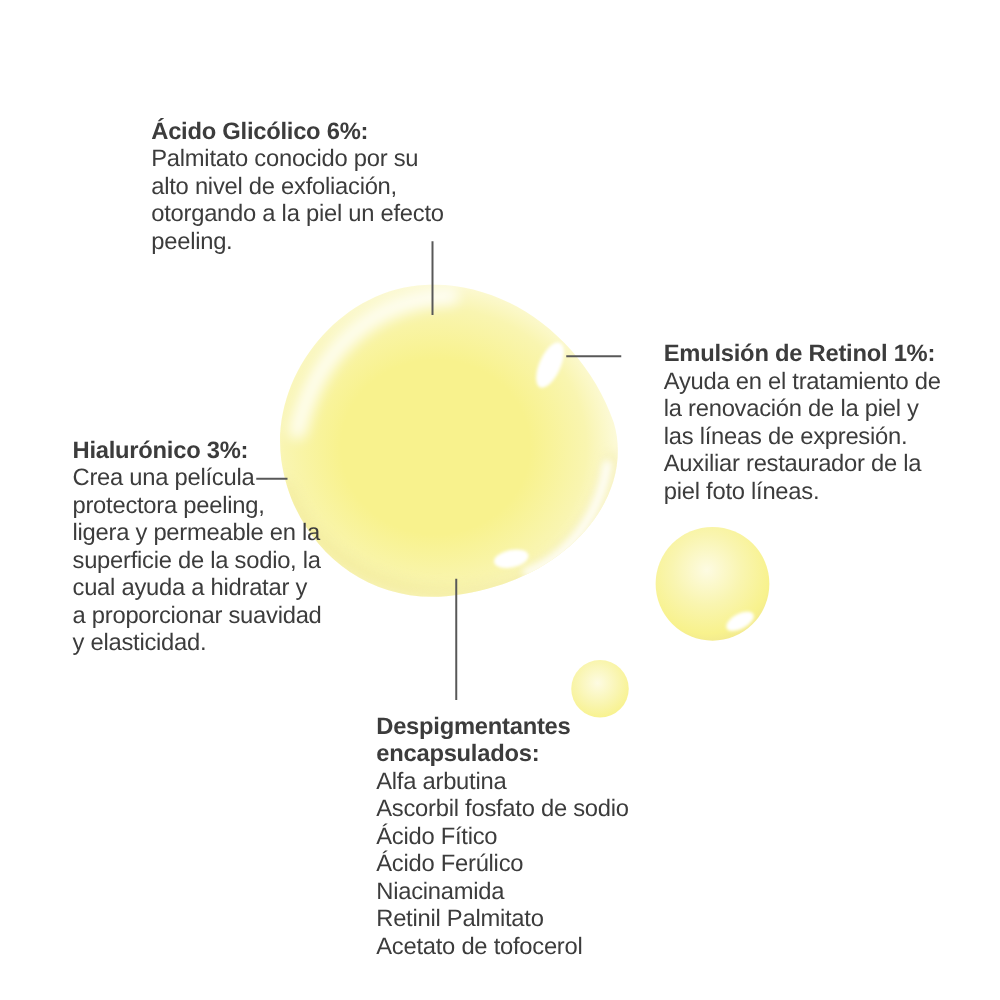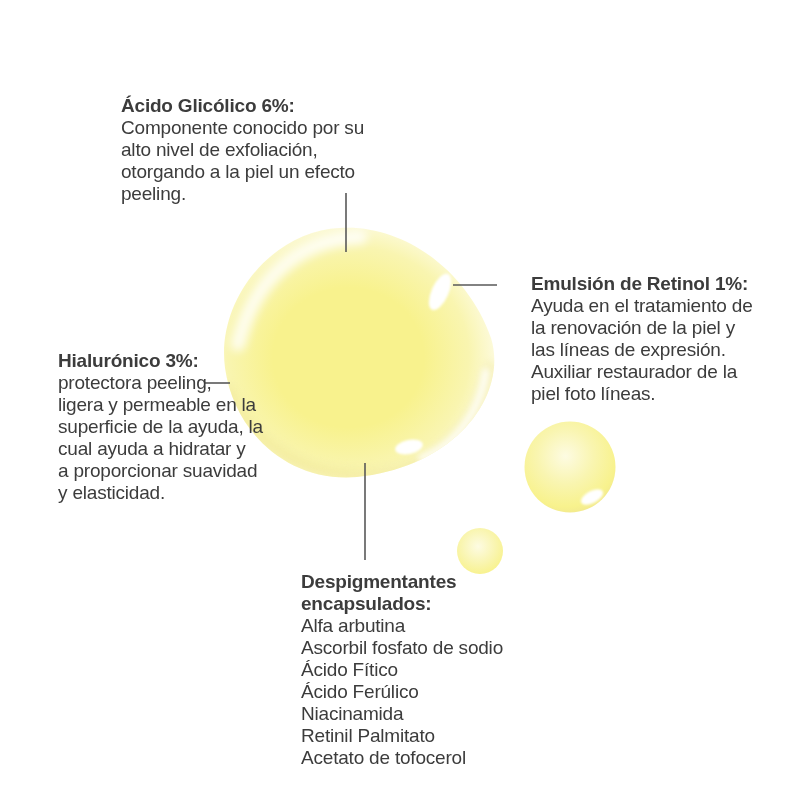--- a/index.html
+++ b/index.html
@@ -81,40 +81,41 @@
   <circle cx="480" cy="551" r="23" fill="url(#gSmall)"></circle>
 
   <line class="connector" x1="346" y1="193" x2="346" y2="252"></line>
   <line class="connector" x1="453" y1="285" x2="497" y2="285"></line>
   <line class="connector" x1="205" y1="383" x2="230" y2="383"></line>
   <line class="connector" x1="365" y1="463" x2="365" y2="560"></line>
 </svg>
 
 <div class="annotation" style="left:121px;top:95px;">
   <div class="title">Ácido Glicólico 6%:</div>
-  <div>Componente conocido por su</div>
+  <div>Palmitato conocido por su</div>
   <div>alto nivel de exfoliación,</div>
   <div>otorgando a la piel un efecto</div>
   <div>peeling.</div>
 </div>
 
 <div class="annotation" style="left:531px;top:273px;">
   <div class="title">Emulsión de Retinol 1%:</div>
   <div>Ayuda en el tratamiento de</div>
   <div>la renovación de la piel y</div>
   <div>las líneas de expresión.</div>
   <div>Auxiliar restaurador de la</div>
   <div>piel foto líneas.</div>
 </div>
 
 <div class="annotation" style="left:58px;top:350px;">
   <div class="title">Hialurónico 3%:</div>
+  <div>Crea una película</div>
   <div>protectora peeling,</div>
   <div>ligera y permeable en la</div>
-  <div>superficie de la ayuda, la</div>
+  <div>superficie de la sodio, la</div>
   <div>cual ayuda a hidratar y</div>
   <div>a proporcionar suavidad</div>
   <div>y elasticidad.</div>
 </div>
 
 <div class="annotation" style="left:301px;top:571px;">
   <div class="title">Despigmentantes</div>
   <div class="title">encapsulados:</div>
   <div>Alfa arbutina</div>
   <div>Ascorbil fosfato de sodio</div>

